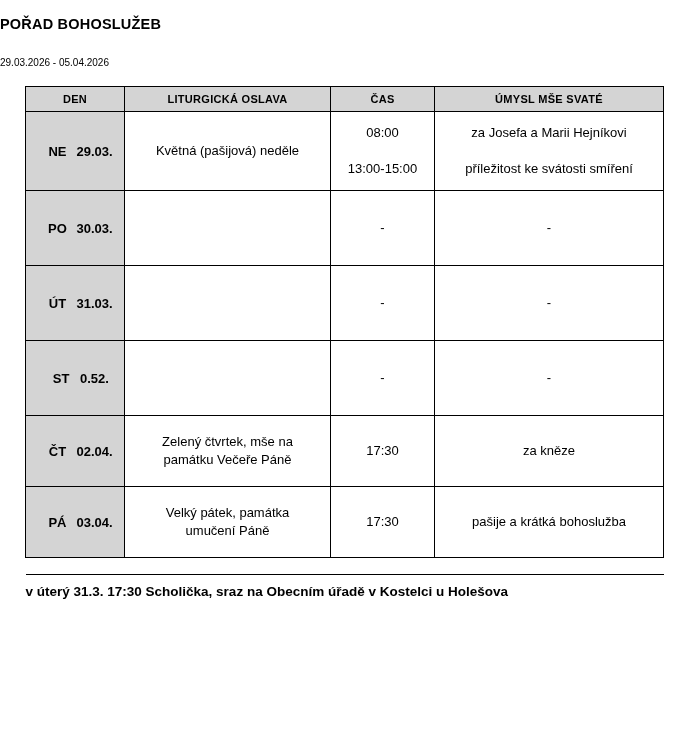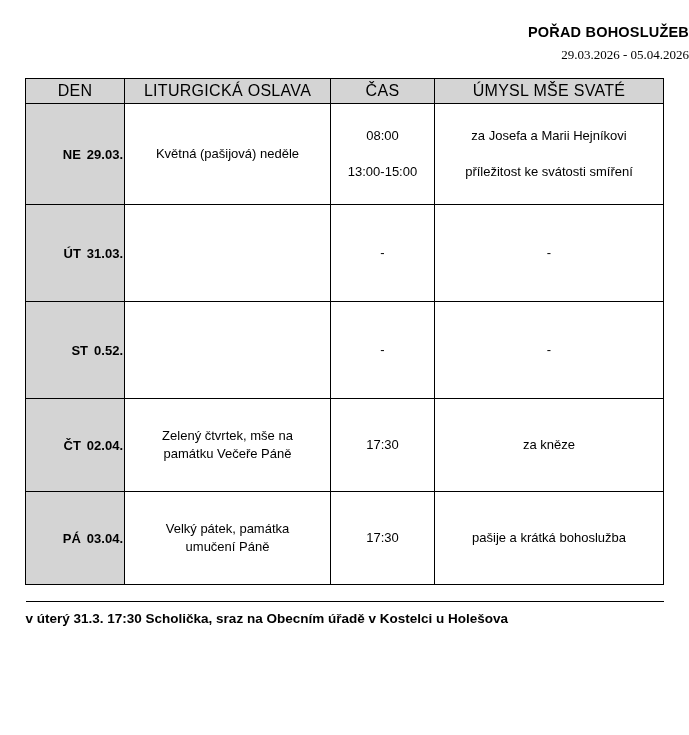--- a/index.html
+++ b/index.html
@@ -14,91 +14,90 @@
     color: #000000;
     overflow: hidden;
   }
   .page {
     position: relative;
     width: 689px;
     height: 735px;
     box-sizing: border-box;
   }
   .header {
-    text-align: right;
-    padding-top: 22px;
+    text-align: left;
+    padding-top: 14px;
   }
   .header .line1 {
     font-size: 14.5px;
     font-weight: bold;
     letter-spacing: 0.2px;
     line-height: 20px;
   }
   .header .line2 {
     font-size: 14.5px;
     font-weight: bold;
     letter-spacing: 0.2px;
     line-height: 20px;
   }
   .header .line3 {
-    font-size: 13px;
+    font-size: 10px;
     font-weight: normal;
     line-height: 20px;
-    margin-top: 3px;
-    font-family: Liberation Serif, serif;
+    margin-top: 19px;
   }
   table.schedule {
     border-collapse: collapse;
     margin: 13px auto 0 auto;
     width: 638px;
     table-layout: fixed;
   }
   table.schedule td, table.schedule th {
     border: 1px solid #000000;
     vertical-align: middle;
     font-size: 13px;
   }
   table.schedule thead th {
     background: #d4d4d4;
-    font-weight: normal;
-    font-size: 16px;
+    font-weight: bold;
+    font-size: 11px;
     height: 22px;
     text-align: center;
     letter-spacing: 0.3px;
     margin-left: 32px;
   }
   col.c-day { width: 99px; }
   col.c-cel { width: 206px; }
   col.c-time { width: 104px; }
   col.c-int { width: 229px; }
 
   td.day {
     background: #d4d4d4;
     font-weight: bold;
     font-size: 13.5px;
     padding-left: 8px;
     white-space: nowrap;
-    text-align: right;
+    text-align: center;
   }
   td.day .dow {
     display: inline-block;
     min-width: 26px;
   }
   td.day .date {
     display: inline-block;
     margin-left: 6px;
   }
   td.cel {
     text-align: center;
     padding: 4px 21px;
     line-height: 18px;
   }
   td.time {
     text-align: center;
-    padding: 15px 4px;
+    padding: 4px 4px;
     line-height: 18px;
   }
   td.intent {
     text-align: center;
     padding: 4px 16px;
     line-height: 18px;
   }
   .sub-row {
     display: block;
   }
@@ -157,39 +156,47 @@
         <td class="time">
           <span class="sub-row first">08:00</span>
           <span class="sub-row">13:00-15:00</span>
         </td>
         <td class="intent">
           <span class="sub-row first">za Josefa a Marii Hejníkovi</span>
           <span class="sub-row">příležitost ke svátosti smíření</span>
         </td>
       </tr>
 
-
       <tr class="row-med">
         <td class="day">
-          <span class="dow">ÚT</span><span class="date">31.03.</span>
+          <span class="dow">PO</span><span class="date">30.03.</span>
         </td>
         <td class="cel"></td>
         <td class="time">-</td>
         <td class="intent">-</td>
       </tr>
 
       <tr class="row-med">
         <td class="day">
-          <span class="dow">ST</span><span class="date">0.52.</span>
+          <span class="dow">ÚT</span><span class="date">31.03.</span>
         </td>
         <td class="cel"></td>
         <td class="time">-</td>
         <td class="intent">-</td>
       </tr>
 
+      <tr class="row-med">
+        <td class="day">
+          <span class="dow">ST</span><span class="date">0.52.</span>
+        </td>
+        <td class="cel"></td>
+        <td class="time">-</td>
+        <td class="intent">-</td>
+      </tr>
+
       <tr class="row-short">
         <td class="day">
           <span class="dow">ČT</span><span class="date">02.04.</span>
         </td>
         <td class="cel">Zelený čtvrtek, mše na památku Večeře Páně</td>
         <td class="time">17:30</td>
         <td class="intent">za kněze</td>
       </tr>
 
       <tr class="row-short">

